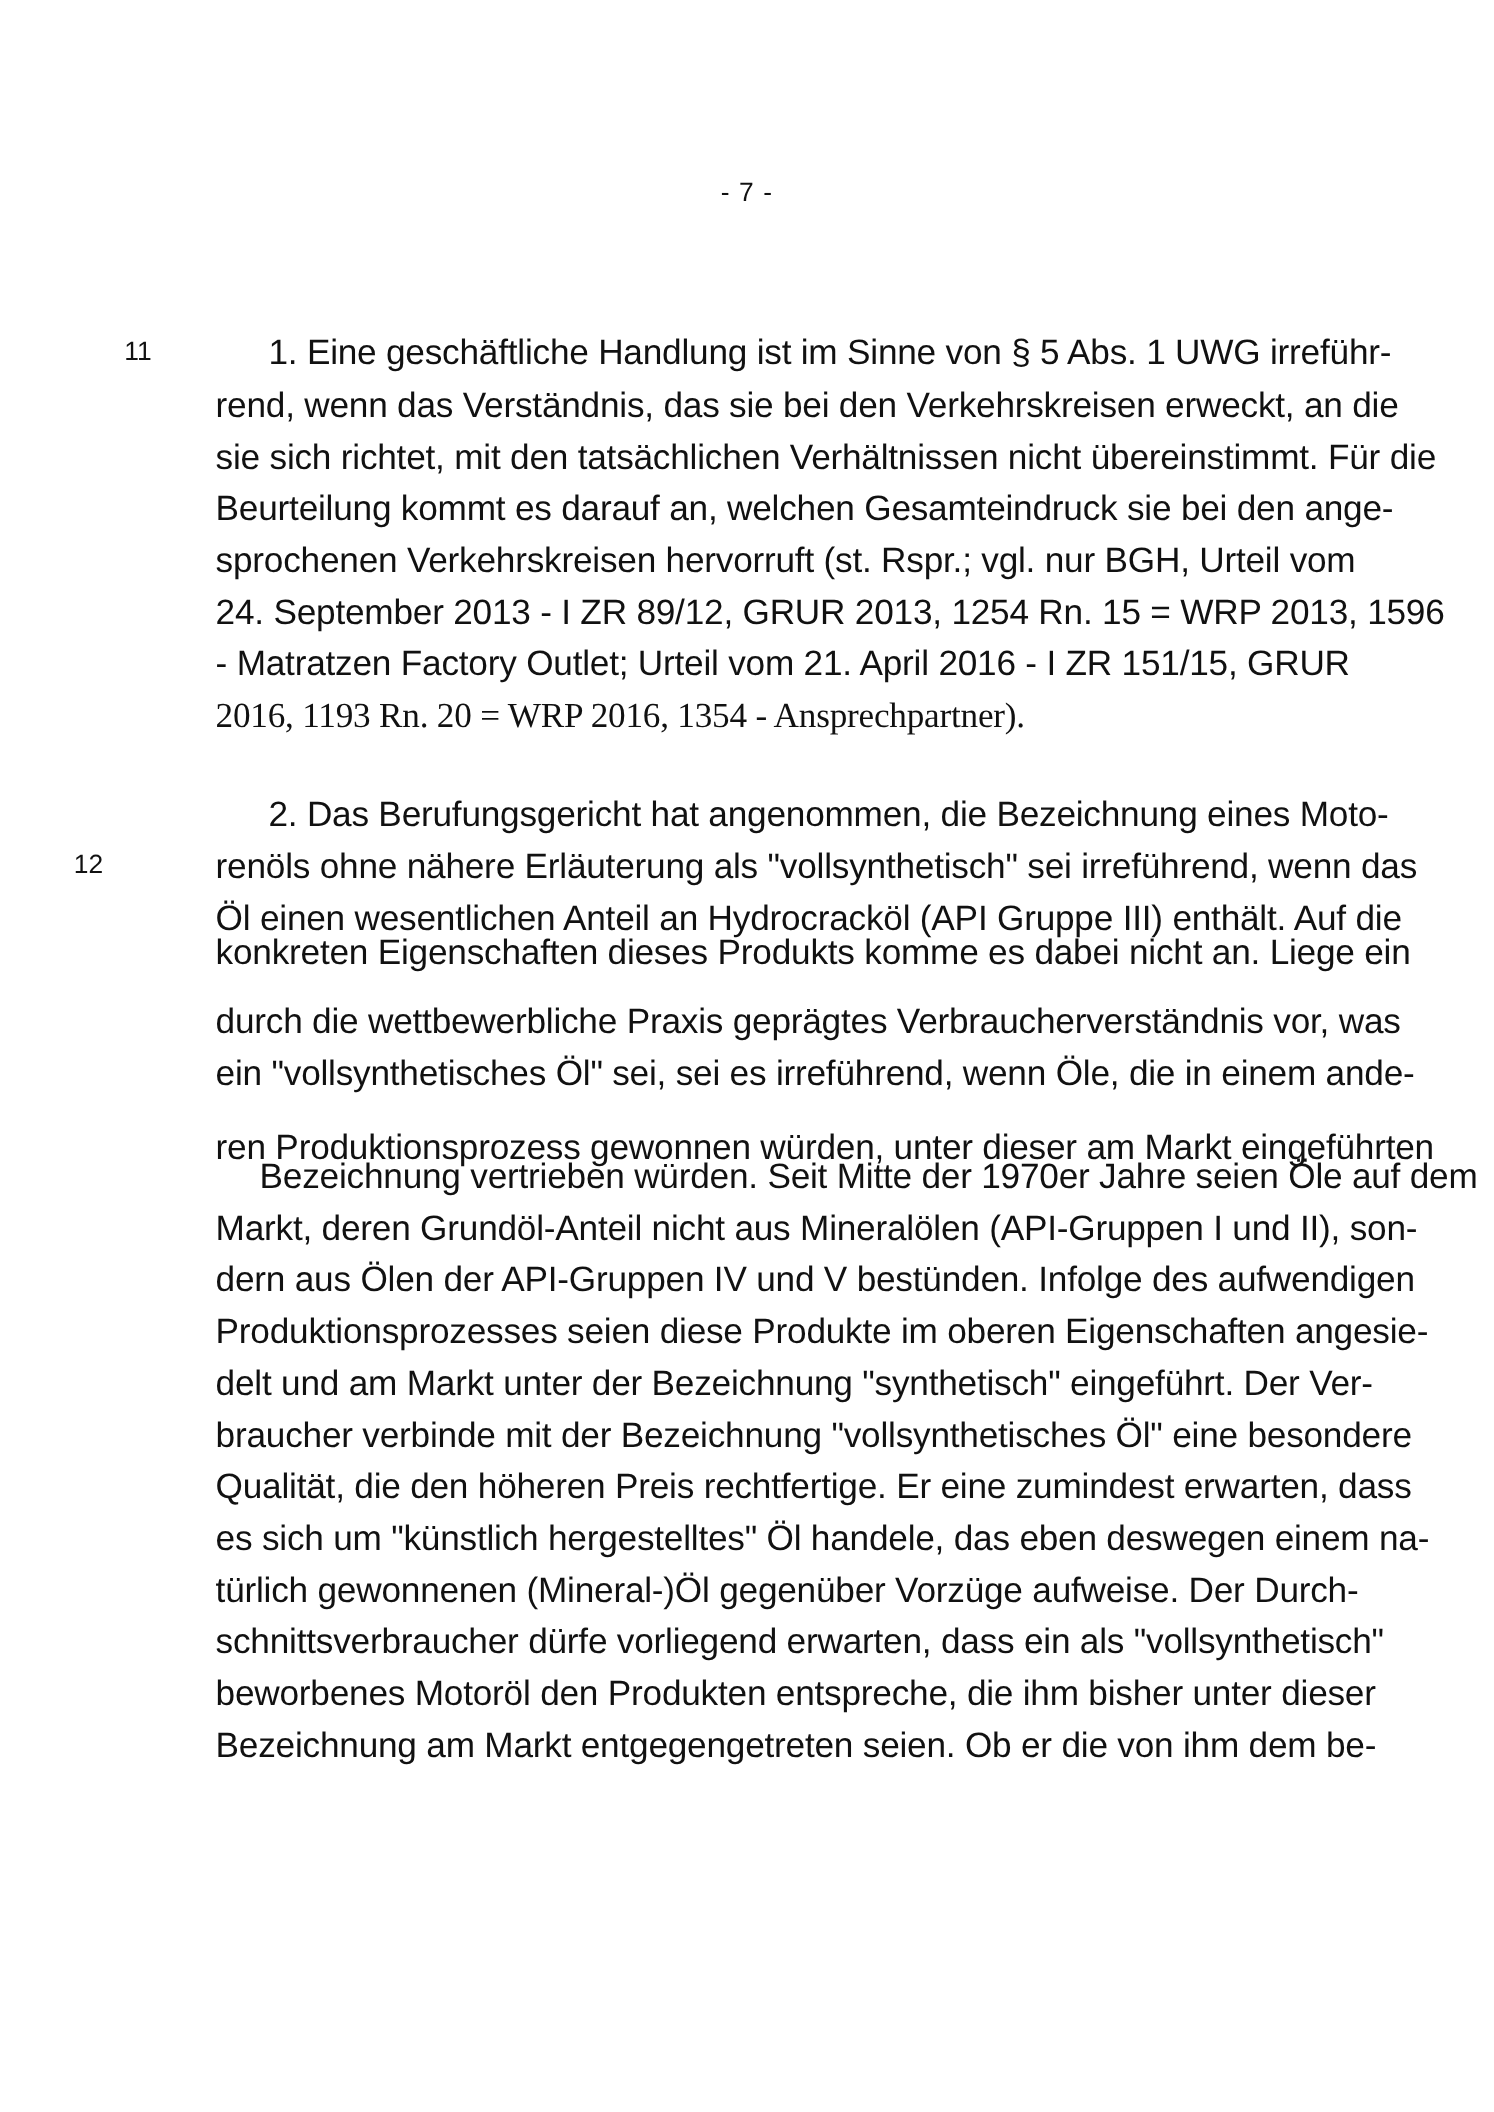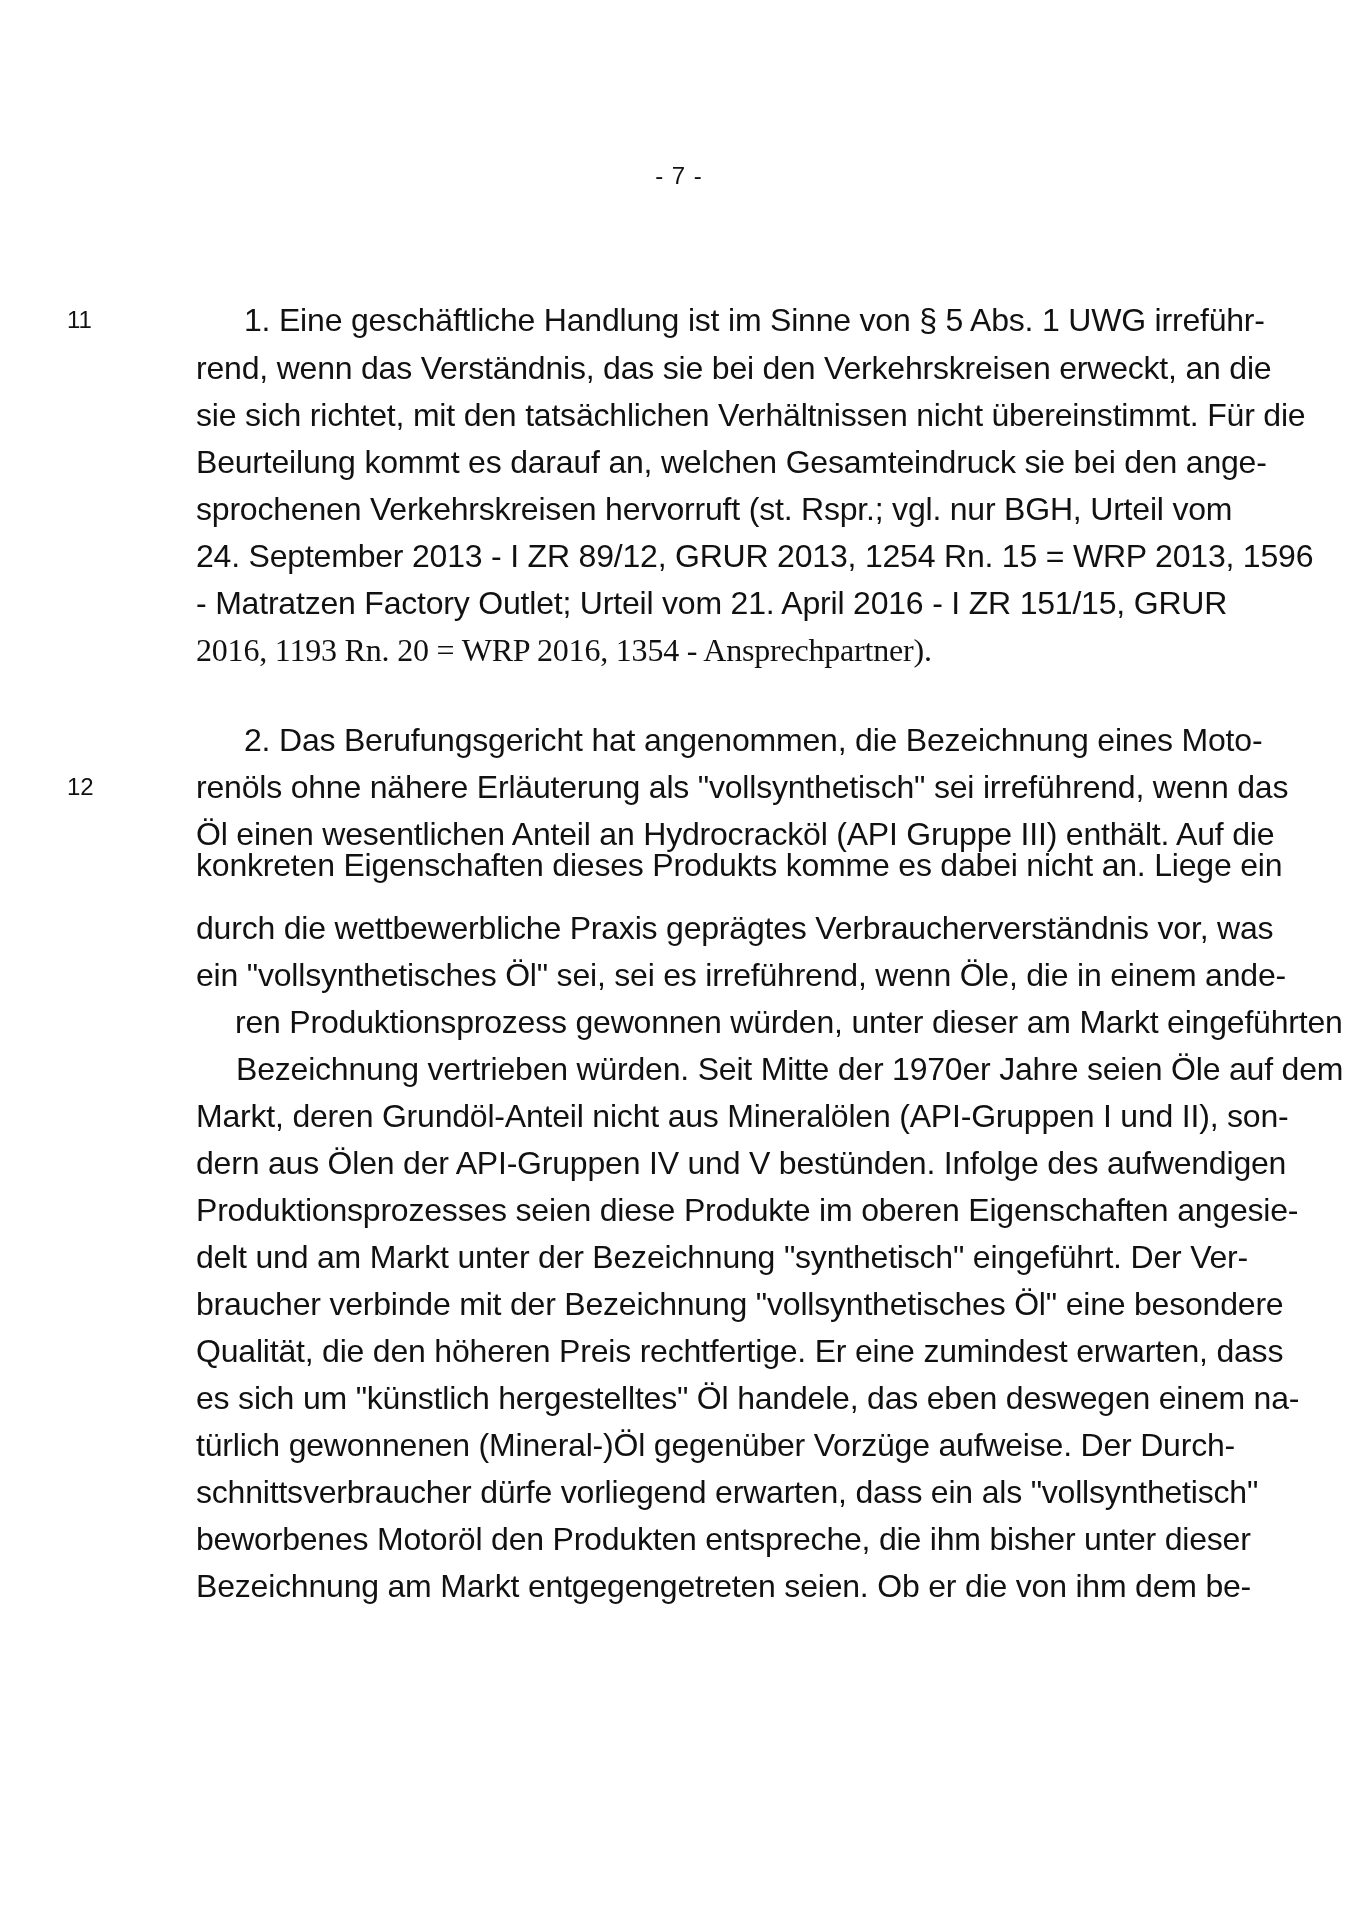--- a/index.html
+++ b/index.html
@@ -49,21 +49,21 @@
       text-align-last: left;
       font-family: Liberation Serif, serif;
     }
   </style>
 </head>
 <body>
 
 <div>
   <div class="page-number">- 7 -</div>
 
-  <div class="margin-number" style="top:306px;">11</div>
+  <div class="margin-number" style="top:306px;margin-left:46px;">11</div>
 
   <div>
     <div class="line indent" style="top:305px;">1. Eine geschäftliche Handlung ist im Sinne von § 5 Abs. 1 UWG irreführ-</div>
     <div class="line" style="top:353px;">rend, wenn das Verständnis, das sie bei den Verkehrskreisen erweckt, an die</div>
     <div class="line" style="top:400px;">sie sich richtet, mit den tatsächlichen Verhältnissen nicht übereinstimmt. Für die</div>
     <div class="line" style="top:447px;">Beurteilung kommt es darauf an, welchen Gesamteindruck sie bei den ange-</div>
     <div class="line" style="top:494px;">sprochenen Verkehrskreisen hervorruft (st. Rspr.; vgl. nur BGH, Urteil vom</div>
     <div class="line" style="top:541px;">24. September 2013 - I ZR 89/12, GRUR 2013, 1254 Rn. 15 = WRP 2013, 1596</div>
     <div class="line" style="top:588px;">- Matratzen Factory Outlet; Urteil vom 21. April 2016 - I ZR 151/15, GRUR</div>
     <div class="line last" style="top:635px;">2016, 1193 Rn. 20 = WRP 2016, 1354 - Ansprechpartner).</div>
@@ -71,21 +71,21 @@
 
   <div class="margin-number" style="top:773px;">12</div>
 
   <div>
     <div class="line indent" style="top:725px;">2. Das Berufungsgericht hat angenommen, die Bezeichnung eines Moto-</div>
     <div class="line" style="top:772px;">renöls ohne nähere Erläuterung als "vollsynthetisch" sei irreführend, wenn das</div>
     <div class="line" style="top:819px;">Öl einen wesentlichen Anteil an Hydrocracköl (API Gruppe III) enthält. Auf die</div>
     <div class="line" style="top:850px;">konkreten Eigenschaften dieses Produkts komme es dabei nicht an. Liege ein</div>
     <div class="line" style="top:913px;">durch die wettbewerbliche Praxis geprägtes Verbraucherverständnis vor, was</div>
     <div class="line" style="top:960px;">ein "vollsynthetisches Öl" sei, sei es irreführend, wenn Öle, die in einem ande-</div>
-    <div class="line" style="top:1007px;margin-left:39px;">ren Produktionsprozess gewonnen würden, unter dieser am Markt eingeführten</div>
+    <div class="line" style="top:1028px;">ren Produktionsprozess gewonnen würden, unter dieser am Markt eingeführten</div>
     <div class="line" style="top:1054px;margin-left:40px;">Bezeichnung vertrieben würden. Seit Mitte der 1970er Jahre seien Öle auf dem</div>
     <div class="line" style="top:1101px;">Markt, deren Grundöl-Anteil nicht aus Mineralölen (API-Gruppen I und II), son-</div>
     <div class="line" style="top:1148px;">dern aus Ölen der API-Gruppen IV und V bestünden. Infolge des aufwendigen</div>
     <div class="line" style="top:1195px;">Produktionsprozesses seien diese Produkte im oberen Eigenschaften angesie-</div>
     <div class="line" style="top:1242px;">delt und am Markt unter der Bezeichnung "synthetisch" eingeführt. Der Ver-</div>
     <div class="line" style="top:1289px;">braucher verbinde mit der Bezeichnung "vollsynthetisches Öl" eine besondere</div>
     <div class="line" style="top:1336px;">Qualität, die den höheren Preis rechtfertige. Er eine zumindest erwarten, dass</div>
     <div class="line" style="top:1383px;">es sich um "künstlich hergestelltes" Öl handele, das eben deswegen einem na-</div>
     <div class="line" style="top:1430px;">türlich gewonnenen (Mineral-)Öl gegenüber Vorzüge aufweise. Der Durch-</div>
     <div class="line" style="top:1477px;">schnittsverbraucher dürfe vorliegend erwarten, dass ein als "vollsynthetisch"</div>

